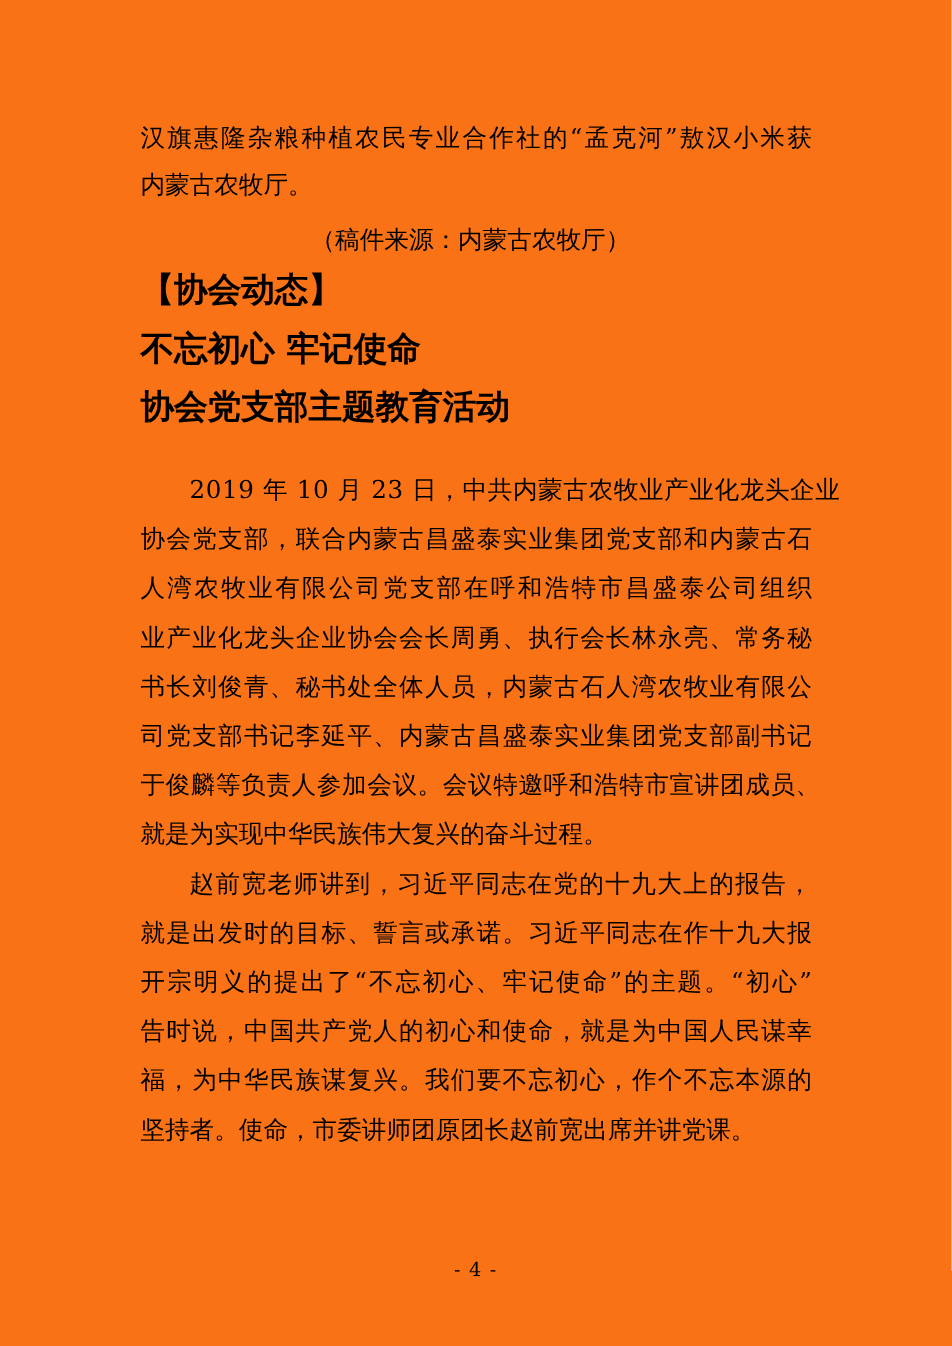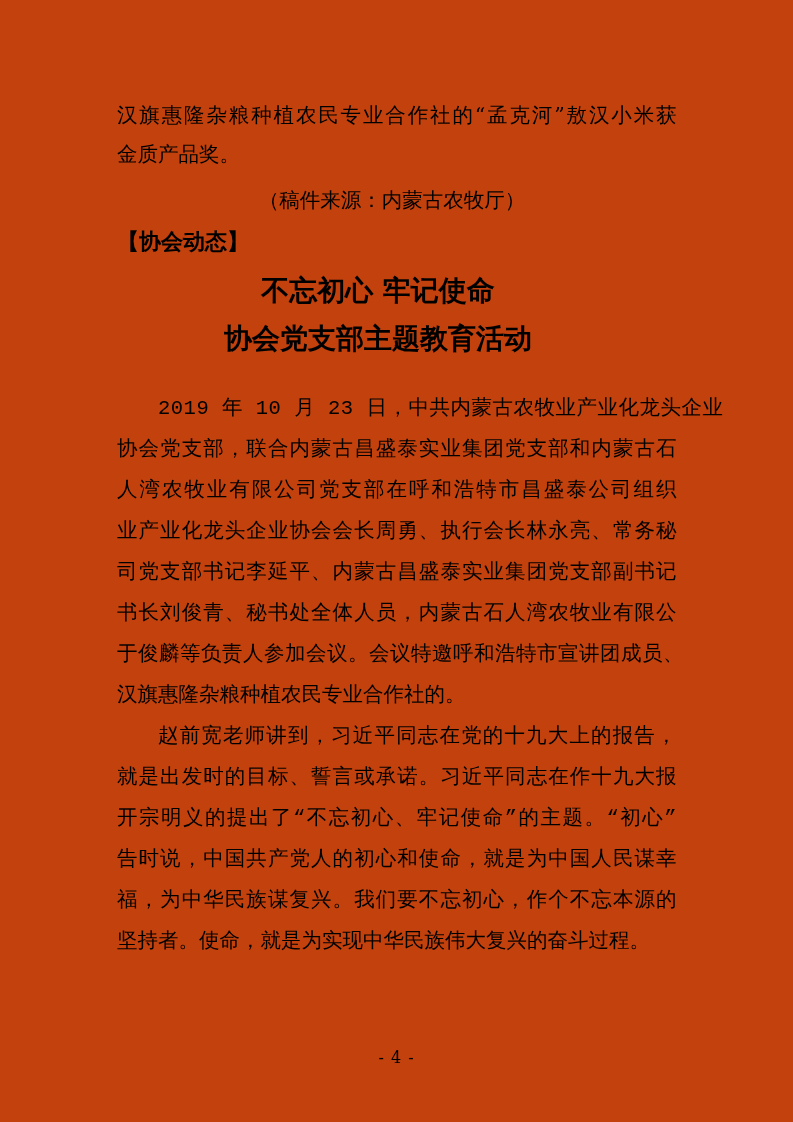--- a/index.html
+++ b/index.html
@@ -5,21 +5,21 @@
   html, body {
     margin: 0;
     padding: 0;
     background: #e8e8e8;
   }
   .page {
     position: relative;
     width: 793px;
     height: 1122px;
     margin: 0 auto;
-    background: #c2410c;
+    background: #f97316;
     color: #000000;
     font-family: "DejaVu Serif", "Liberation Serif", serif;
     overflow: hidden;
   }
   .col {
     position: absolute;
     left: 117px;
     width: 560px;
   }
   
@@ -48,75 +48,74 @@
     font-size: 20.5px;
     line-height: 39px;
     text-align: center;
     padding-right: 10px;
     box-sizing: border-box;
   }
   .section-heading {
     top: 227px;
     font-family: "DejaVu Sans", "Liberation Sans", sans-serif;
     font-weight: bold;
-    font-size: 22px;
+    font-size: 28px;
     line-height: 30px;
   }
   .article-title {
     width: 522px;
-    text-align: center;
     font-weight: bold;
     font-size: 28px;
     line-height: 34px;
     white-space: nowrap;
   }
   .t1 { top: 274px; }
   .t2 { top: 322px; }
   .intro-block { top: 96px; }
-  .body-block { top: 388px; font-family: Liberation Mono, monospace; }
+  .body-block { top: 388px; }
   .page-footer {
     position: absolute;
     left: 0;
     top: 1048px;
     width: 793px;
     text-align: center;
     font-size: 16px;
     line-height: 20px;
     letter-spacing: 1px;
   }
 </style>
 </head>
 <body>
 
 <div class="page">
 
   <div class="col bodytext intro-block">
     <div class="ln j">汉旗惠隆杂粮种植农民专业合作社的“孟克河”敖汉小米获</div>
-    <div class="ln">金质产品奖。</div>
+    <div class="ln">内蒙古农牧厅。</div>
   </div>
 
   <div class="col source-line ln">（稿件来源：内蒙古农牧厅）</div>
 
   <div class="col section-heading ln">【协会动态】</div>
 
   <div class="col article-title t1 ln">不忘初心 牢记使命</div>
   <div class="col article-title t2 ln">协会党支部主题教育活动</div>
 
   <div class="col body-block">
     <div class="ln j ind">2019 年 10 月 23 日，中共内蒙古农牧业产业化龙头企业</div>
     <div class="ln j">协会党支部，联合内蒙古昌盛泰实业集团党支部和内蒙古石</div>
     <div class="ln j">人湾农牧业有限公司党支部在呼和浩特市昌盛泰公司组织</div>
     <div class="ln j">业产业化龙头企业协会会长周勇、执行会长林永亮、常务秘</div>
+    <div class="ln j">书长刘俊青、秘书处全体人员，内蒙古石人湾农牧业有限公</div>
     <div class="ln j">司党支部书记李延平、内蒙古昌盛泰实业集团党支部副书记</div>
-    <div class="ln j">书长刘俊青、秘书处全体人员，内蒙古石人湾农牧业有限公</div>
     <div class="ln j">于俊麟等负责人参加会议。会议特邀呼和浩特市宣讲团成员、</div>
-    <div class="ln">汉旗惠隆杂粮种植农民专业合作社的。</div>
+    <div class="ln">就是为实现中华民族伟大复兴的奋斗过程。</div>
     <div class="ln j ind">赵前宽老师讲到，习近平同志在党的十九大上的报告，</div>
     <div class="ln j">就是出发时的目标、誓言或承诺。习近平同志在作十九大报</div>
     <div class="ln j">开宗明义的提出了“不忘初心、牢记使命”的主题。“初心”</div>
     <div class="ln j">告时说，中国共产党人的初心和使命，就是为中国人民谋幸</div>
     <div class="ln j">福，为中华民族谋复兴。我们要不忘初心，作个不忘本源的</div>
-    <div class="ln">坚持者。使命，就是为实现中华民族伟大复兴的奋斗过程。</div>
+    <div class="ln">坚持者。使命，市委讲师团原团长赵前宽出席并讲党课。</div>
   </div>
 
   <div class="page-footer">- 4 -</div>
 
 </div>
 
 </body></html>

